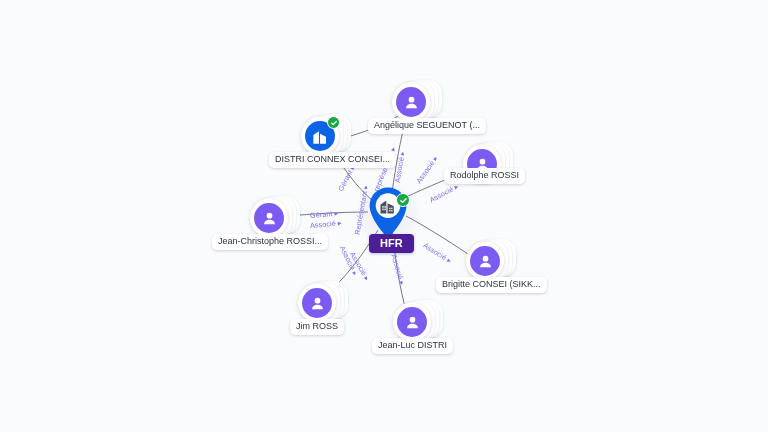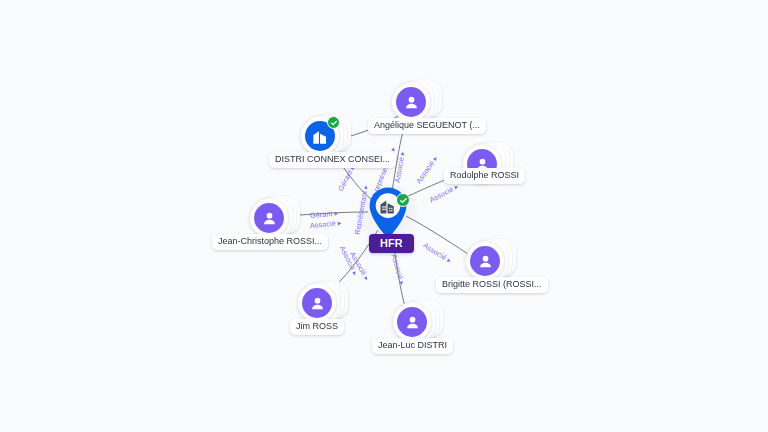--- a/index.html
+++ b/index.html
@@ -202,21 +202,21 @@
         </div>
         <div class="node-circle-wrap" style="width: 38px; height: 38px; left: 0px; top: 0px;">
           <div class="avatar-circle" style="width: 30px; height: 30px; background: rgb(124, 92, 240);">
             <svg width="19" height="19" viewBox="0 0 24 24" fill="#ffffff">
   <circle cx="12" cy="8.4" r="3.6"></circle>
   <path d="M5.2 19.2c0-3.6 3.1-5.6 6.8-5.6s6.8 2 6.8 5.6z"></path>
             </svg>
           </div>
         </div>
       </div>
-      <div class="node-label" style="left: 436px; top: 277px; color: rgb(43, 50, 64);">Brigitte ROSSI (ROSSI...</div>
+      <div class="node-label" style="left: 436px; top: 277px; color: rgb(43, 50, 64);">Brigitte CONSEI (SIKK...</div>
       <div class="node" style="left: 393px; top: 303px; width: 38px; height: 38px;">
         <div class="node-stack">
           <div class="stack-card" style="left: 12px; top: -3.36px; width: 38px; height: 38px; border-radius: 14px;"></div>
           <div class="stack-card" style="left: 8px; top: -2.24px; width: 38px; height: 38px; border-radius: 14px;"></div>
           <div class="stack-card" style="left: 4px; top: -1.12px; width: 38px; height: 38px; border-radius: 14px;"></div>
         </div>
         <div class="node-circle-wrap" style="width: 38px; height: 38px; left: 0px; top: 0px;">
           <div class="avatar-circle" style="width: 30px; height: 30px; background: rgb(124, 92, 240);">
             <svg width="19" height="19" viewBox="0 0 24 24" fill="#ffffff">
   <circle cx="12" cy="8.4" r="3.6"></circle>

